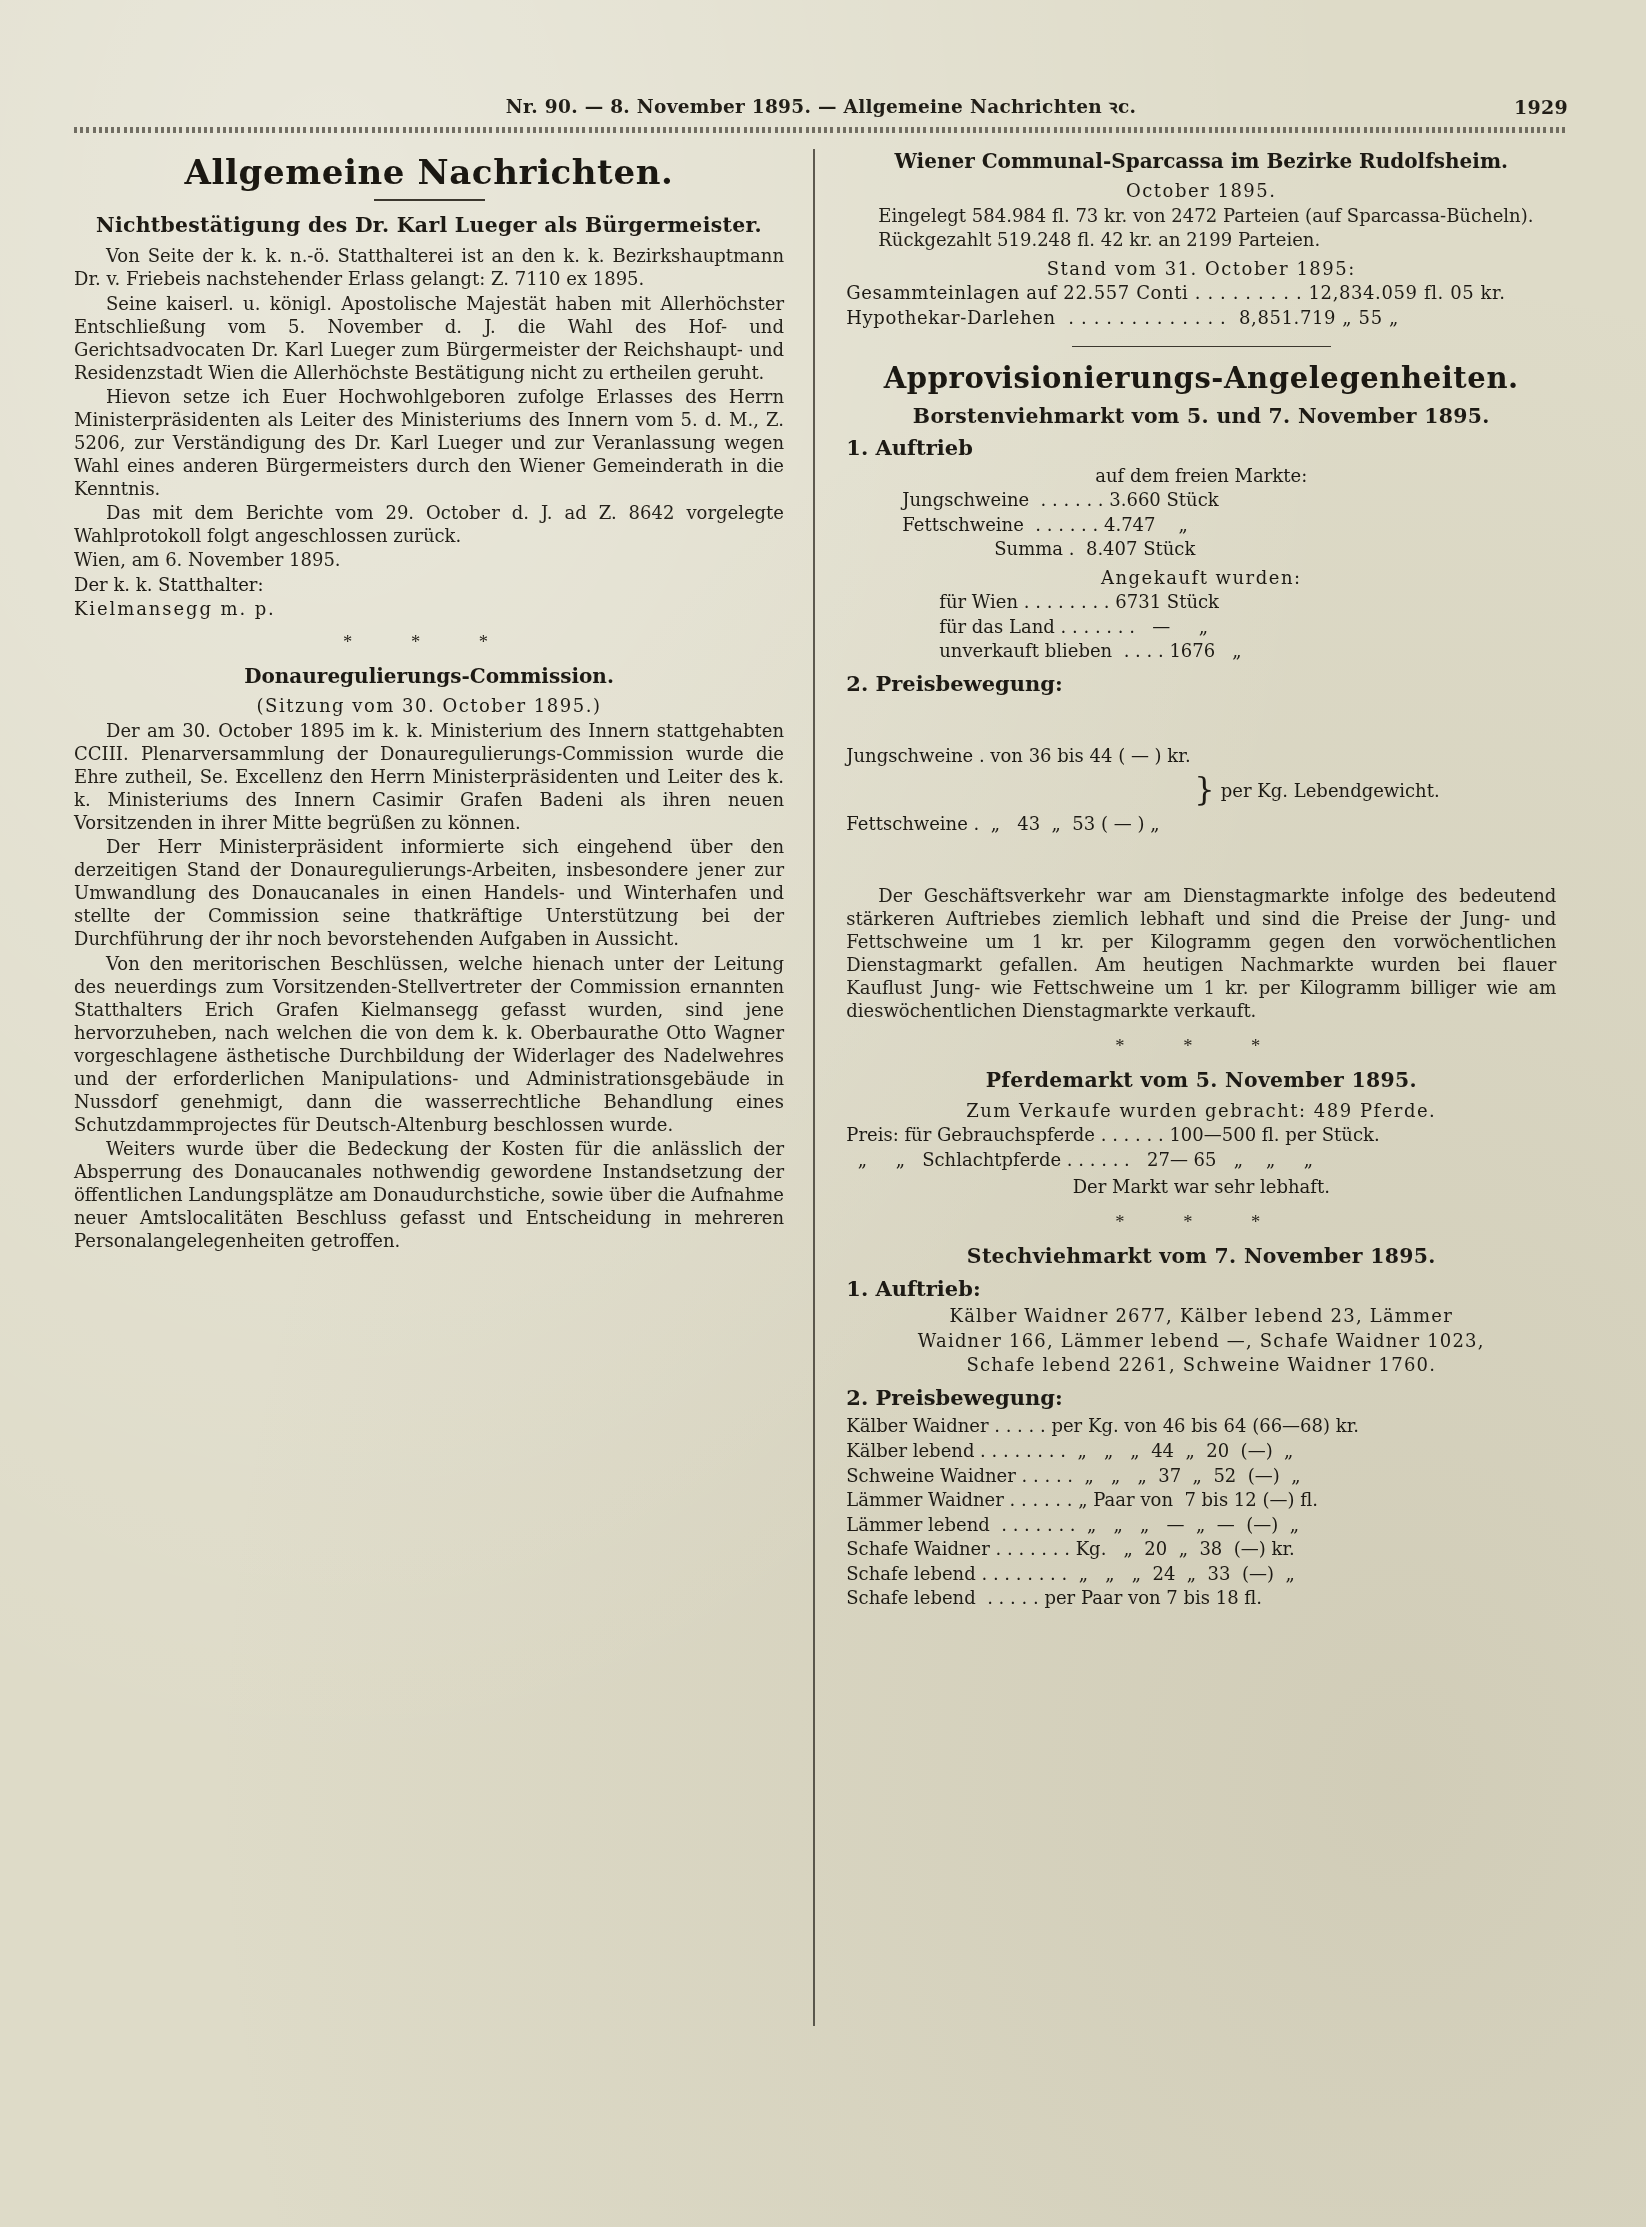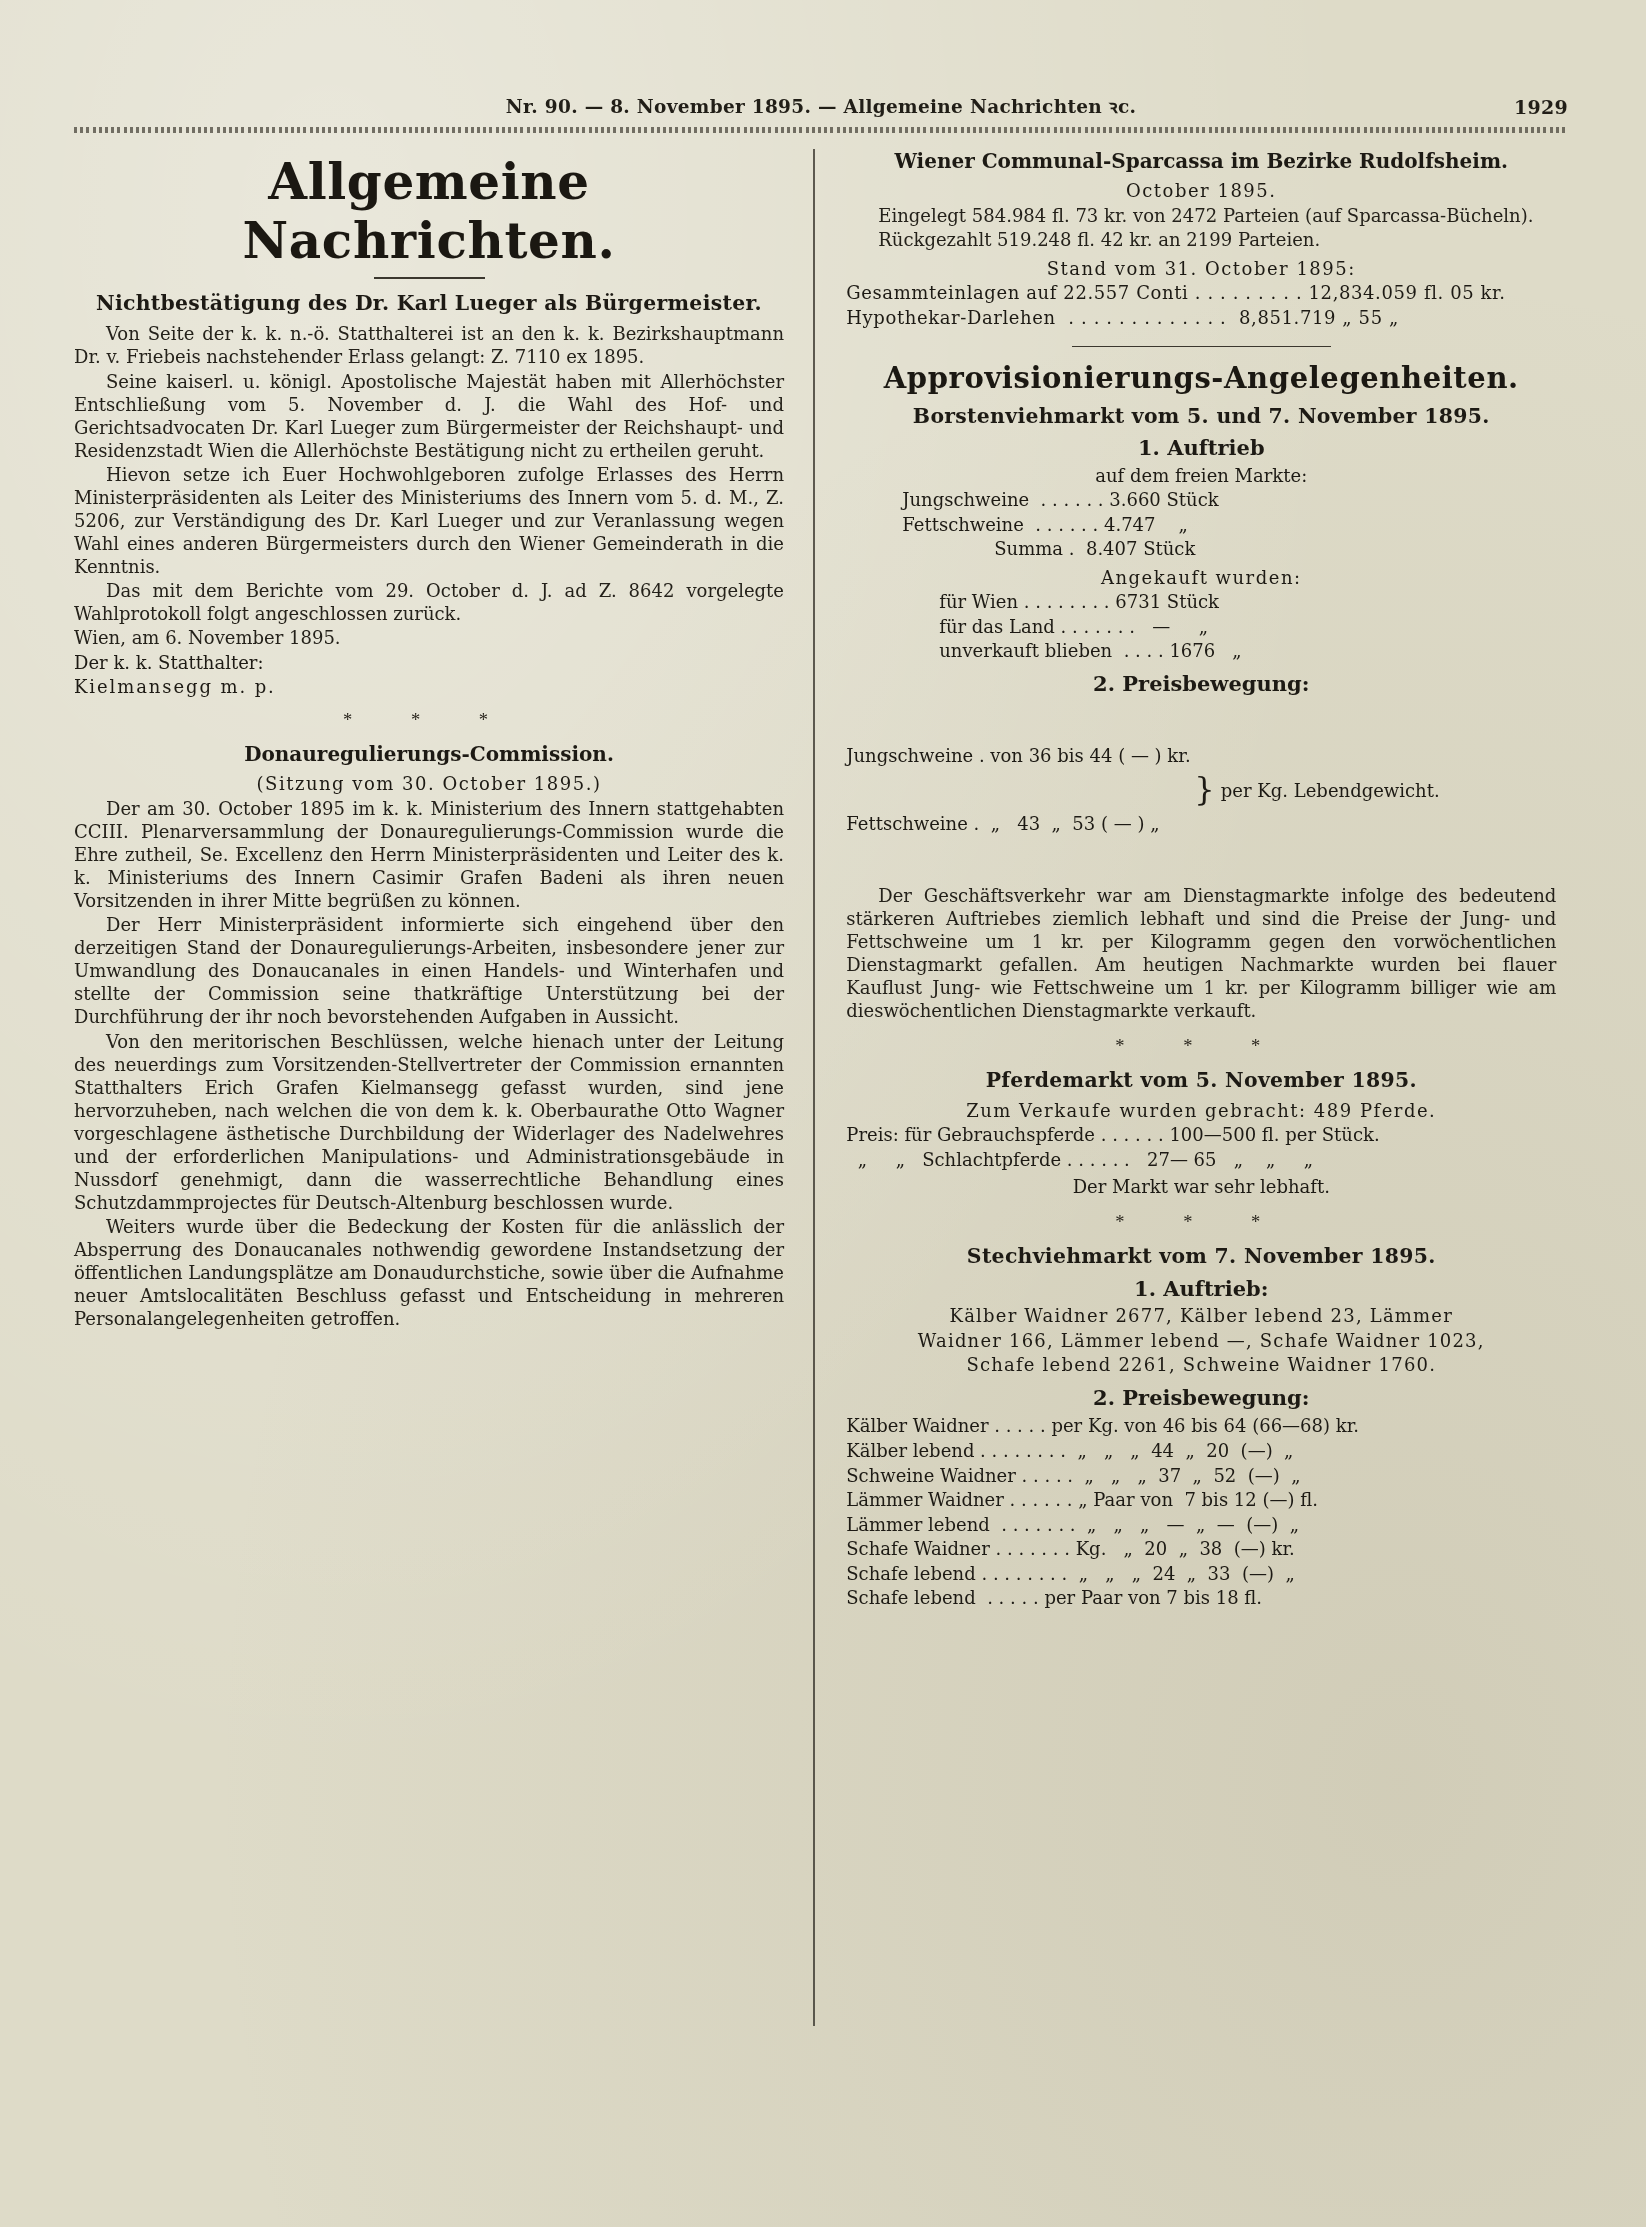--- a/index.html
+++ b/index.html
@@ -90,21 +90,21 @@
     line-height: 1.28;
     text-align: justify;
     text-indent: 32px;
     font-family: "DejaVu Serif", serif;
     color: #24211a;
   }
   p.noindent { text-indent: 0; }
   h1.masthead {
     font-family: "DejaVu Serif", serif;
     font-weight: bold;
-    font-size: 50px;
+    font-size: 34px;
     text-align: center;
     letter-spacing: 0.6px;
     margin: 3.7px 0 6.2px 0;
     color: #1b1812;
   }
   .short-rule {
     width: 111px;
     height: 1.9px;
     background: #3b372e;
     margin: 6.2px auto 12.4px auto;
@@ -175,21 +175,21 @@
   .brace-row .lines { white-space: pre; }
   .brace {
     font-size: 32px;
     line-height: 0.8;
     margin: 0 6.2px 0 3.7px;
   }
   .smallcaps-head {
     font-family: "DejaVu Serif", serif;
     font-weight: bold;
     font-size: 21px;
-    text-align: center;
+    text-align: left;
     margin: 3.7px 0 8.6px 0;
   }
   .dotleader { letter-spacing: 0.6px; }
   .hdr-wide { letter-spacing: 1.2px; }
 </style>
 </head>
 <body>
 
 <div class="page">
   <div class="content">

